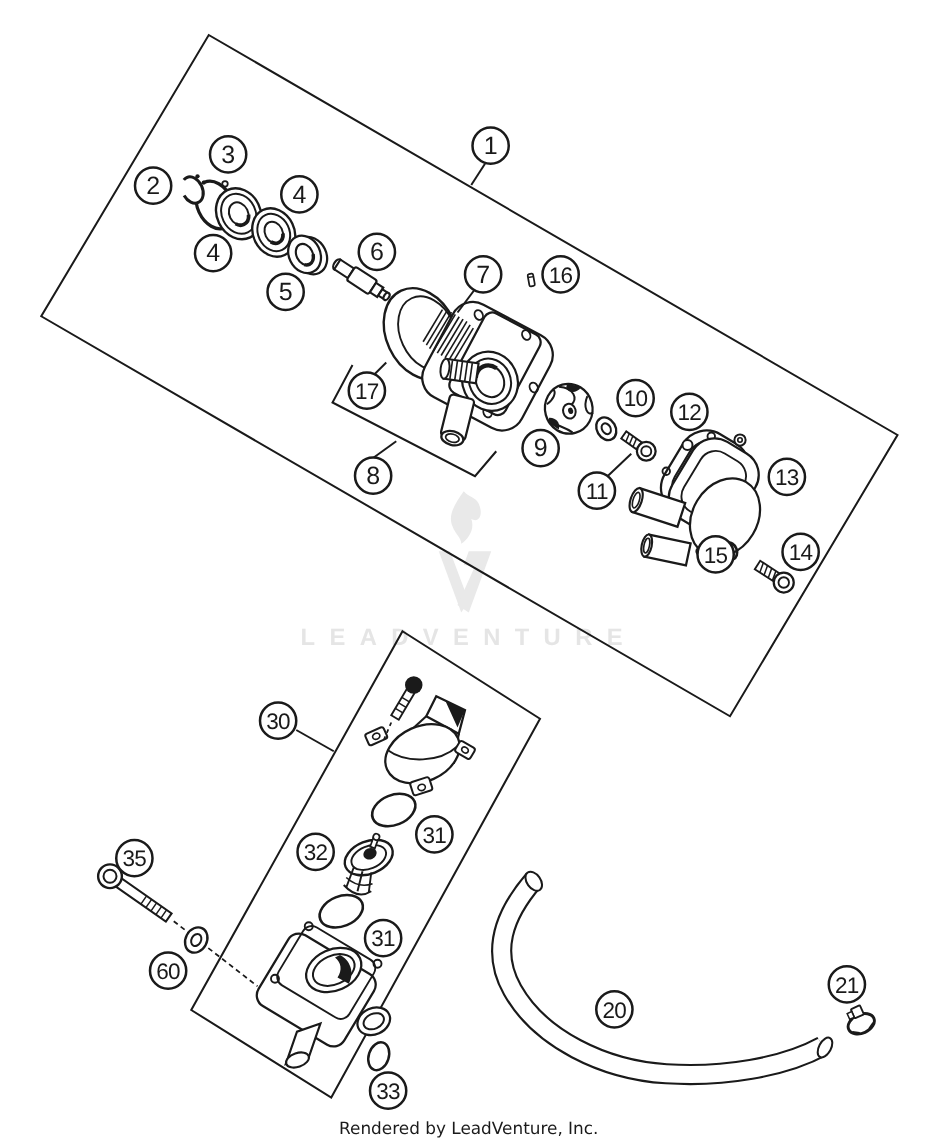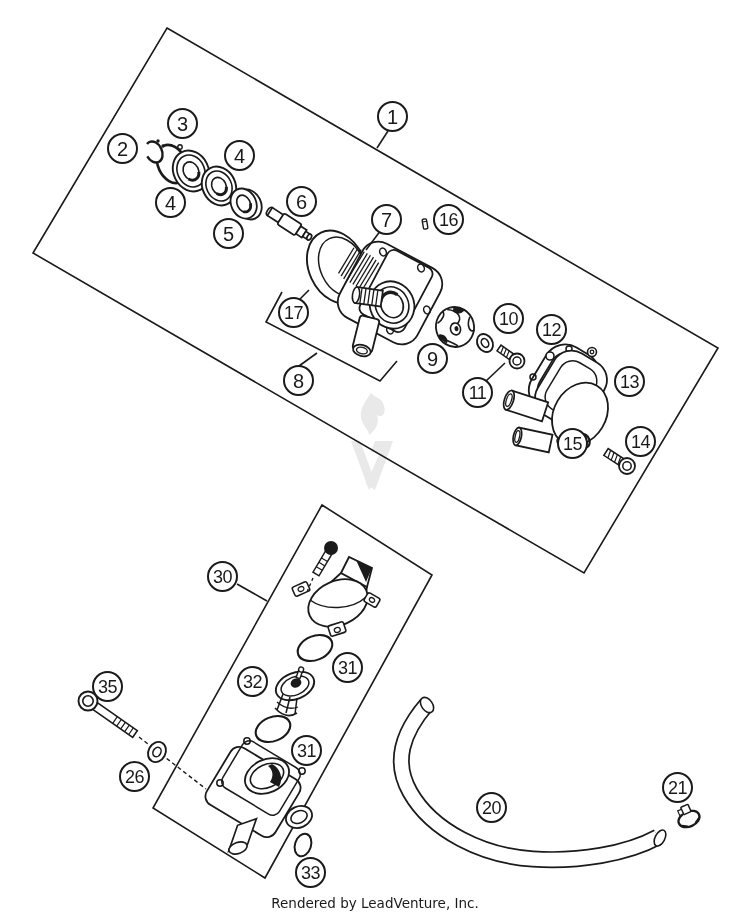--- a/index.html
+++ b/index.html
@@ -16,20 +16,21 @@
   .callout.one{font-size:20px;letter-spacing:0;}
   .footer{position:absolute;left:50%;top:895px;transform:translateX(-50%);
           z-index:2;font-family:"DejaVu Sans",sans-serif;font-size:13.5px;
           color:#1a1a1a;white-space:nowrap;}
 </style>
 </head>
 <body>
 
 <div class="stage">
 
+  <div class="wm-text">LEADVENTURE</div>
 
   <svg width="750" height="917" viewBox="0 0 750 917">
 
     <g fill="#e9e9e9" stroke="none">
       <path d="M 371,393 C 364,403 358,412 362,421 C 364,427 369,430 369,435 C 375,431 380,423 377,415 C 383,419 387,412 383,403 C 380,397 375,398 371,393 Z"></path>
       <path d="M 351,441 L 369,490 L 375,481 L 360,441 Z"></path>
       <path d="M 393,441 L 375,490 L 366,484 L 380,453 L 371,452 L 375,441 Z"></path>
     </g>
 
     <g stroke="#1a1a1a" stroke-width="1.6" fill="none">
@@ -334,16 +335,16 @@
   <div class="callout" style="left:433px;top:204px;">16</div>
   <div class="callout" style="left:278px;top:297px;">17</div>
   <div class="callout" style="left:476px;top:792px;">20</div>
   <div class="callout" style="left:662px;top:772px;">21</div>
   <div class="callout" style="left:207px;top:561px;">30</div>
   <div class="callout" style="left:332px;top:652px;">31</div>
   <div class="callout" style="left:291px;top:735px;">31</div>
   <div class="callout" style="left:237px;top:666px;">32</div>
   <div class="callout" style="left:295px;top:857px;">33</div>
   <div class="callout" style="left:92px;top:671px;">35</div>
-  <div class="callout" style="left:119px;top:761px;">26</div>
+  <div class="callout" style="left:119px;top:761px;">60</div>
 
   <div class="footer">Rendered by LeadVenture, Inc.</div>
 </div>
 
 </body></html>

